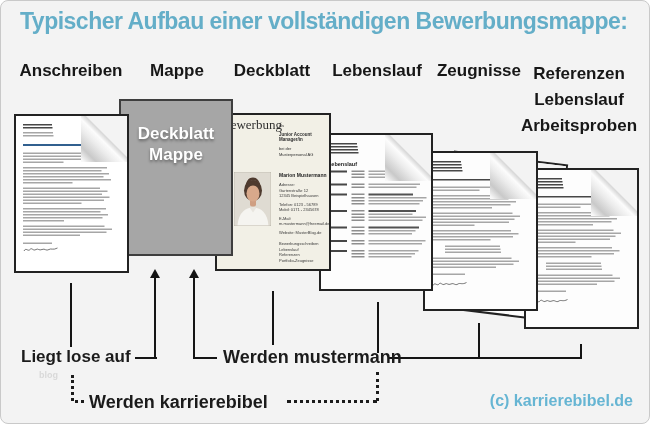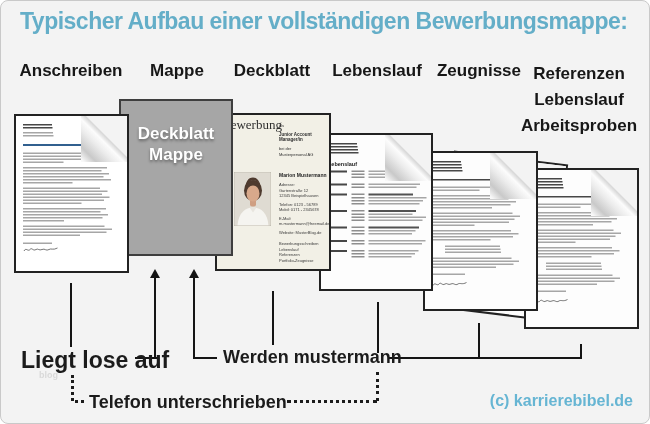--- a/index.html
+++ b/index.html
@@ -76,21 +76,21 @@
   #arrow1-line{left:153px;top:276px;height:82px;}
   #arrow2-line{left:192px;top:276px;height:82px;}
   #arrow1-head{left:149px;top:268px;}
   #arrow2-head{left:188px;top:268px;}
   #dot-v-left{left:70px;top:374px;height:26px;}
   #dot-h-left{left:74px;top:399px;width:9px;}
   #dot-h-right{left:286px;top:399px;width:90px;}
   #dot-v-right{left:375px;top:371px;height:29px;}
   
   .note{position:absolute;font-weight:bold;color:#1b1b1b;white-space:nowrap;}
-  #label-liegt{left:20px;top:346px;font-size:23px;}
+  #label-liegt{left:20px;top:346px;font-size:17px;}
   #label-eing{left:222px;top:346px;font-size:18px;}
   #label-unter{left:88px;top:391px;font-size:18px;}
   .watermark{position:absolute;left:38px;top:369px;font-size:9px;font-weight:bold;color:#d9d9d9;}
   .credit{position:absolute;right:16px;top:391px;font-size:16px;font-weight:bold;color:#66b5d3;text-align:right;}
 </style>
 </head>
 <body>
 
 <div class="stage">
 
@@ -501,17 +501,17 @@
   <div class="arrowhead" id="arrow1-head"></div>
   <div class="vline" id="arrow2-line"></div>
   <div class="arrowhead" id="arrow2-head"></div>
   <div class="vdot" id="dot-v-left"></div>
   <div class="hdot" id="dot-h-left"></div>
   <div class="hdot" id="dot-h-right"></div>
   <div class="vdot" id="dot-v-right"></div>
 
   <div class="note" id="label-liegt">Liegt lose auf</div>
   <div class="note" id="label-eing">Werden mustermann</div>
-  <div class="note" id="label-unter">Telefon unterschrieben</div>
+  <div class="note" id="label-unter">Werden karrierebibel</div>
 
   <div class="watermark">blog</div>
   <div class="credit" style="color: rgb(102, 181, 211);">(c) karrierebibel.de</div>
 </div>
 
 </body></html>

